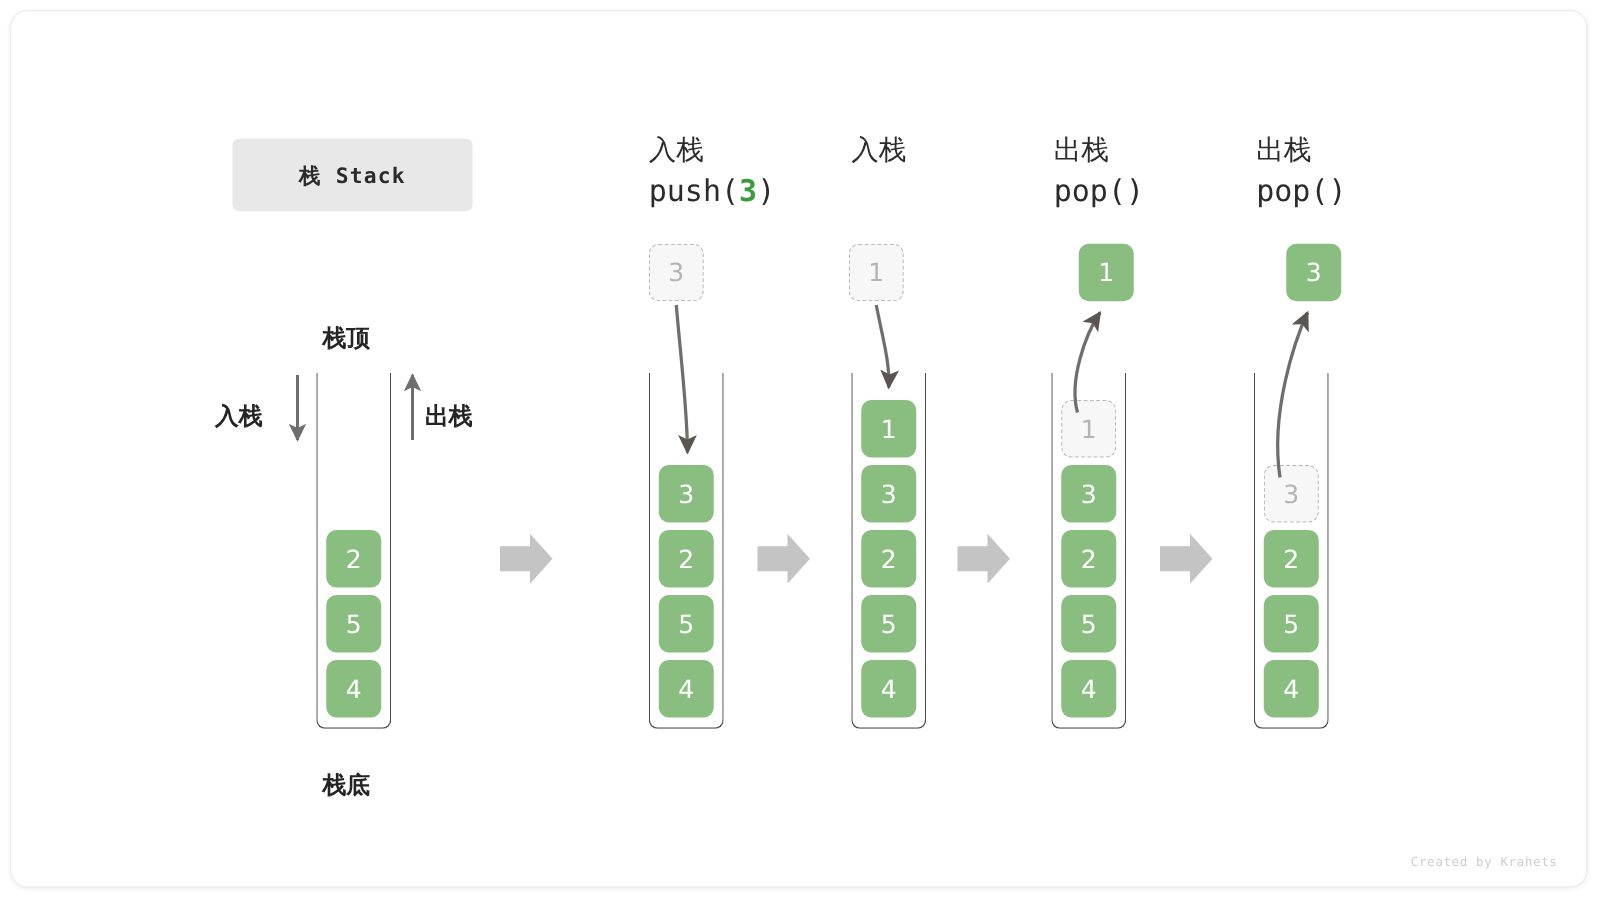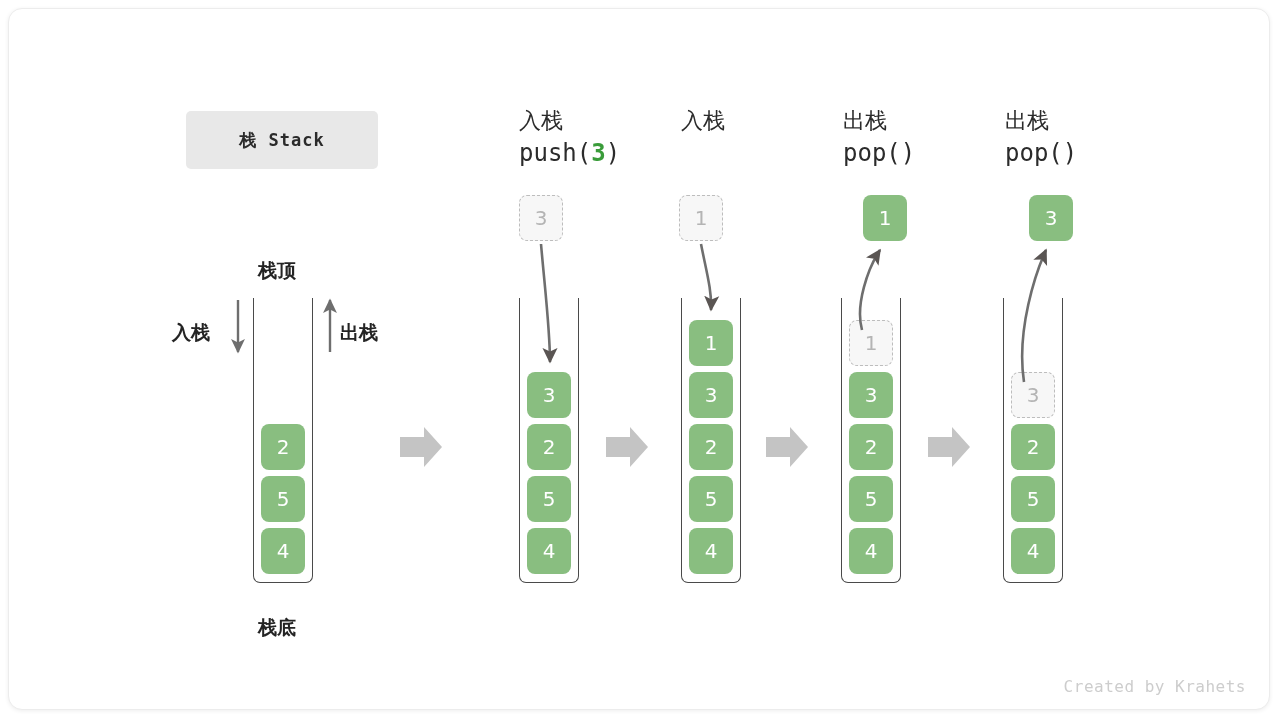--- a/index.html
+++ b/index.html
@@ -130,21 +130,21 @@
     height: 720px;
     pointer-events: none;
   }
 
   
   .watermark {
     position: absolute;
     right: 34px;
     bottom: 24px;
     font-family: "DejaVu Sans Mono", "Liberation Mono", monospace;
-    font-size: 16px;
+    font-size: 10px;
     color: #cdcdcd;
     letter-spacing: 0.5px;
   }
 </style>
 </head>
 <body>
 
 <div id="canvas">
   <div class="card"></div>
 

